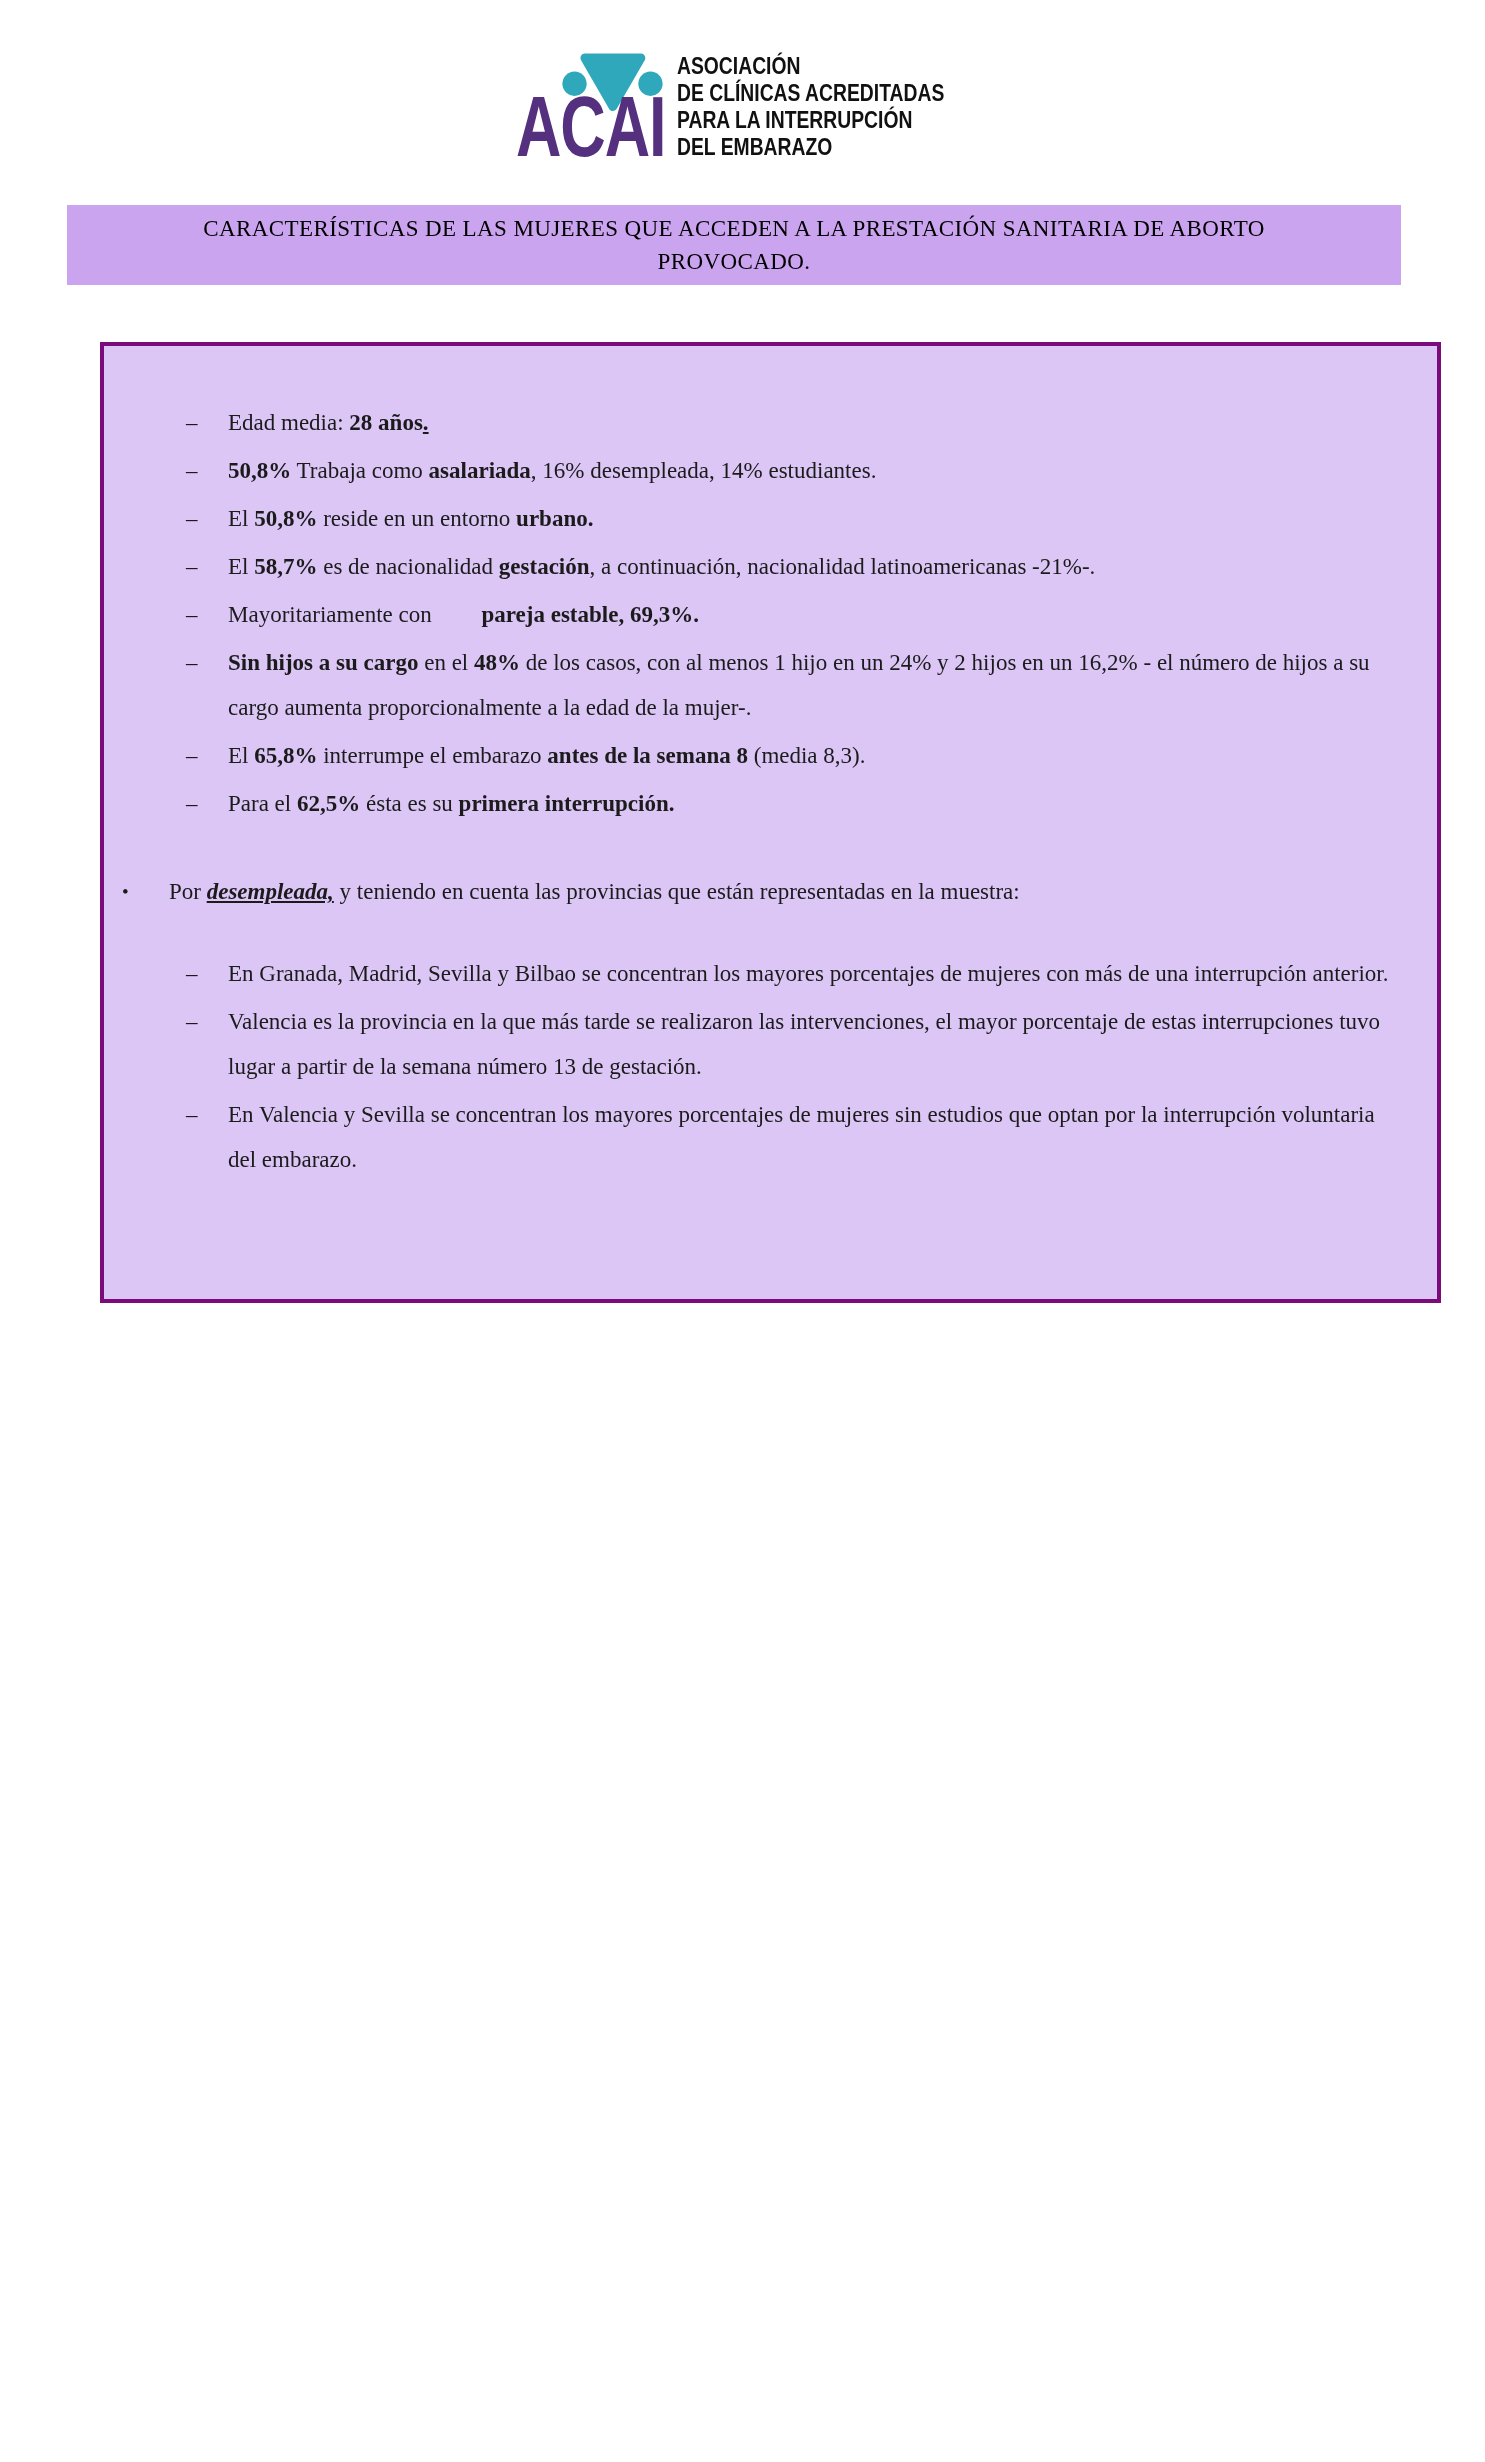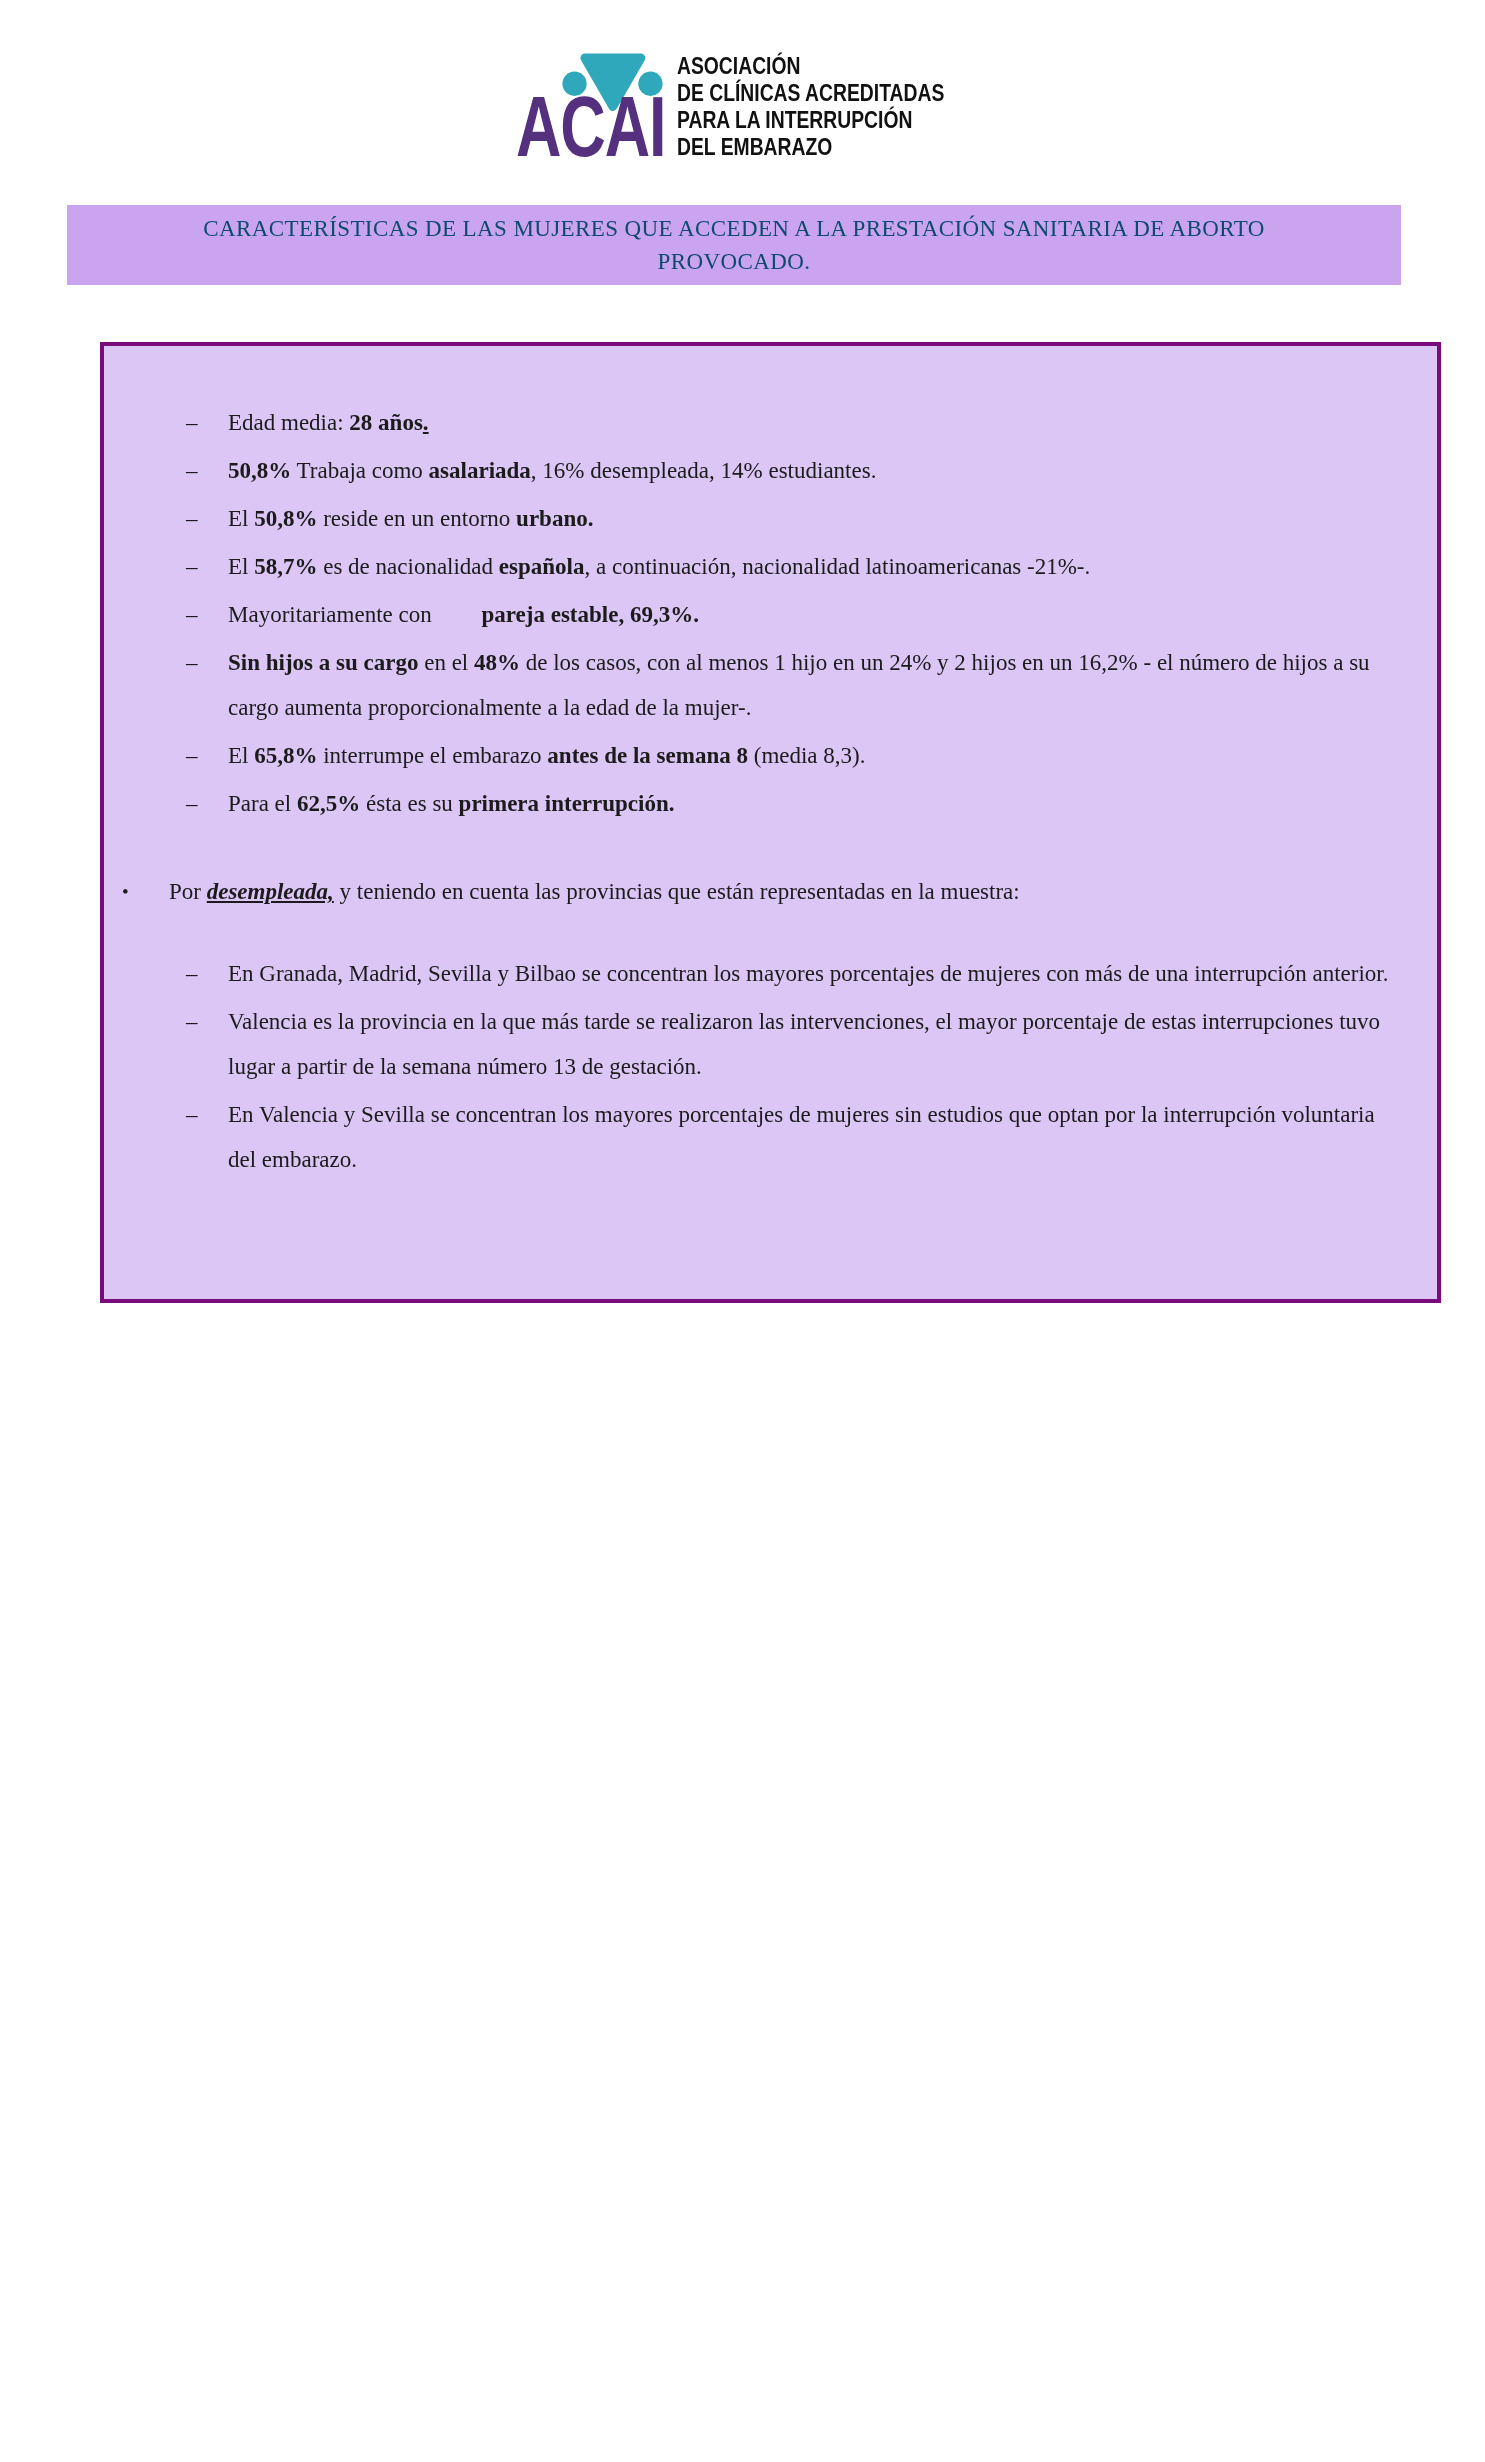--- a/index.html
+++ b/index.html
@@ -38,21 +38,21 @@
     transform:scaleX(0.84);transform-origin:left top;
     white-space:nowrap;
   }
 
   
   .title-bar{
     position:absolute;left:67px;top:205px;width:1334px;height:80px;
     background:var(--banner-bg);
     display:flex;flex-direction:column;justify-content:center;align-items:center;
     font-size:23px;line-height:33px;letter-spacing:0.4px;
-    color:#0c4a6e;text-align:center;
+    color:#000000;text-align:center;
   }
 
   
   .main-box{
     position:absolute;left:100px;top:342px;width:1341px;height:961px;
     background:var(--box-bg);
     border:4.4px solid var(--box-border);
   }
   .box-content{
     padding-top:54px;
@@ -103,21 +103,21 @@
           <div class="item lvl-dash">
             <span class="marker">–</span>
             <div class="itext"><span style="font-weight: bold;">50,8%</span><span> Trabaja como </span><span style="font-weight: bold;">asalariada</span><span>, 16% desempleada, 14% estudiantes.</span></div>
           </div>
           <div class="item lvl-dash">
             <span class="marker">–</span>
             <div class="itext"><span>El </span><span style="font-weight: bold;">50,8%</span><span> reside en un entorno </span><span style="font-weight: bold;">urbano.</span></div>
           </div>
           <div class="item lvl-dash">
             <span class="marker">–</span>
-            <div class="itext"><span>El </span><span style="font-weight: bold;">58,7%</span><span> es de nacionalidad </span><span style="font-weight: bold;">española</span><span>, a continuación, nacionalidad latinoamericanas -21%-.</span></div>
+            <div class="itext"><span>El </span><span style="font-weight: bold;">58,7%</span><span> es de nacionalidad </span><span style="font-weight: bold;">gestación</span><span>, a continuación, nacionalidad latinoamericanas -21%-.</span></div>
           </div>
           <div class="item lvl-dash">
             <span class="marker">–</span>
             <div class="itext"><span>Mayoritariamente con </span><span style="font-weight: bold; margin-left: 44px;">pareja estable, 69,3%.</span></div>
           </div>
           <div class="item lvl-dash">
             <span class="marker">–</span>
             <div class="itext"><span style="font-weight: bold;">Sin hijos a su cargo</span><span> en el </span><span style="font-weight: bold;">48%</span><span> de los casos, con al menos 1 hijo en un 24% y 2 hijos en un 16,2% - el número de hijos a su cargo aumenta proporcionalmente a la edad de la mujer-.</span></div>
           </div>
           <div class="item lvl-dash">

